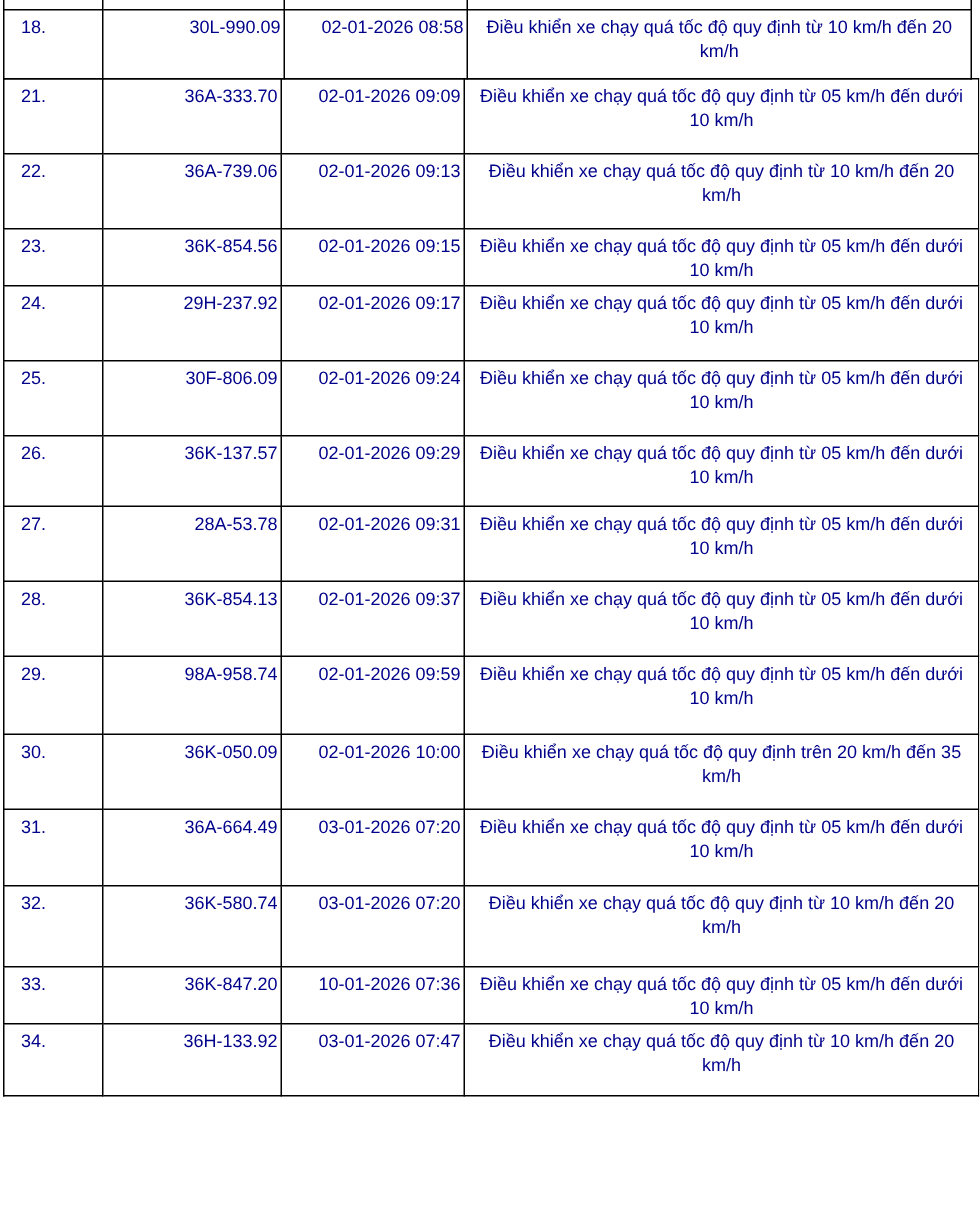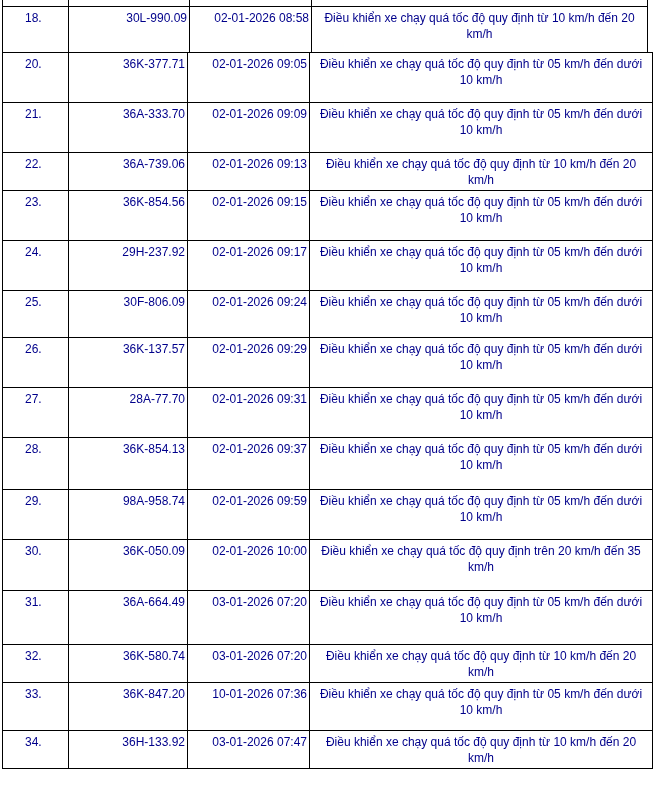--- a/index.html
+++ b/index.html
@@ -15,21 +15,21 @@
   #segB{width:650px;margin-top:-1px;}
   td{
     border:1px solid #000000;
     vertical-align:top;
     padding:3px 2px 2px 2px;
     color:#00008B;
     font-size:12px;
     line-height:16px;
     overflow:hidden;
   }
-  .c-idx{text-align:left;padding-left:22px;}
+  .c-idx{text-align:left;padding-left:11px;}
   .c-plate{text-align:right;}
   .c-date{text-align:right;}
   .c-viol{text-align:center;padding-left:3px;padding-right:3px;margin-left:12px;}
   
   #segA tr:nth-child(1){height:46px;}
   #segA tr:nth-child(2){height:52px;}
   #segB tr{height:50px;}
   #segB tr:nth-child(3){height:33px;}
   #segB tr:nth-child(6){height:47px;}
   #segB tr:nth-child(9){height:52px;}
@@ -92,34 +92,20 @@
   <table class="seg" id="segB">
     <colgroup>
         <col style="width:66px">
         <col style="width:119px">
         <col style="width:122px">
         <col style="width:343px">
       </colgroup>
     <tbody id="tbodyB">
         <tr>
     <td class="c-idx">
-      <span>20.</span>
-    </td>
-    <td class="c-plate">
-      <span>36K-377.71</span>
-    </td>
-    <td class="c-date">
-      <span>02-01-2026 09:05</span>
-    </td>
-    <td class="c-viol">
-      <span>Điều khiển xe chạy quá tốc độ quy định từ 05 km/h đến dưới 10 km/h</span>
-    </td>
-  </tr>
-        <tr>
-    <td class="c-idx">
       <span>21.</span>
     </td>
     <td class="c-plate">
       <span>36A-333.70</span>
     </td>
     <td class="c-date">
       <span>02-01-2026 09:09</span>
     </td>
     <td class="c-viol">
       <span>Điều khiển xe chạy quá tốc độ quy định từ 05 km/h đến dưới 10 km/h</span>
@@ -193,21 +179,21 @@
     </td>
     <td class="c-viol">
       <span>Điều khiển xe chạy quá tốc độ quy định từ 05 km/h đến dưới 10 km/h</span>
     </td>
   </tr>
         <tr>
     <td class="c-idx">
       <span>27.</span>
     </td>
     <td class="c-plate">
-      <span>28A-77.70</span>
+      <span>28A-53.78</span>
     </td>
     <td class="c-date">
       <span>02-01-2026 09:31</span>
     </td>
     <td class="c-viol">
       <span>Điều khiển xe chạy quá tốc độ quy định từ 05 km/h đến dưới 10 km/h</span>
     </td>
   </tr>
         <tr>
     <td class="c-idx">

